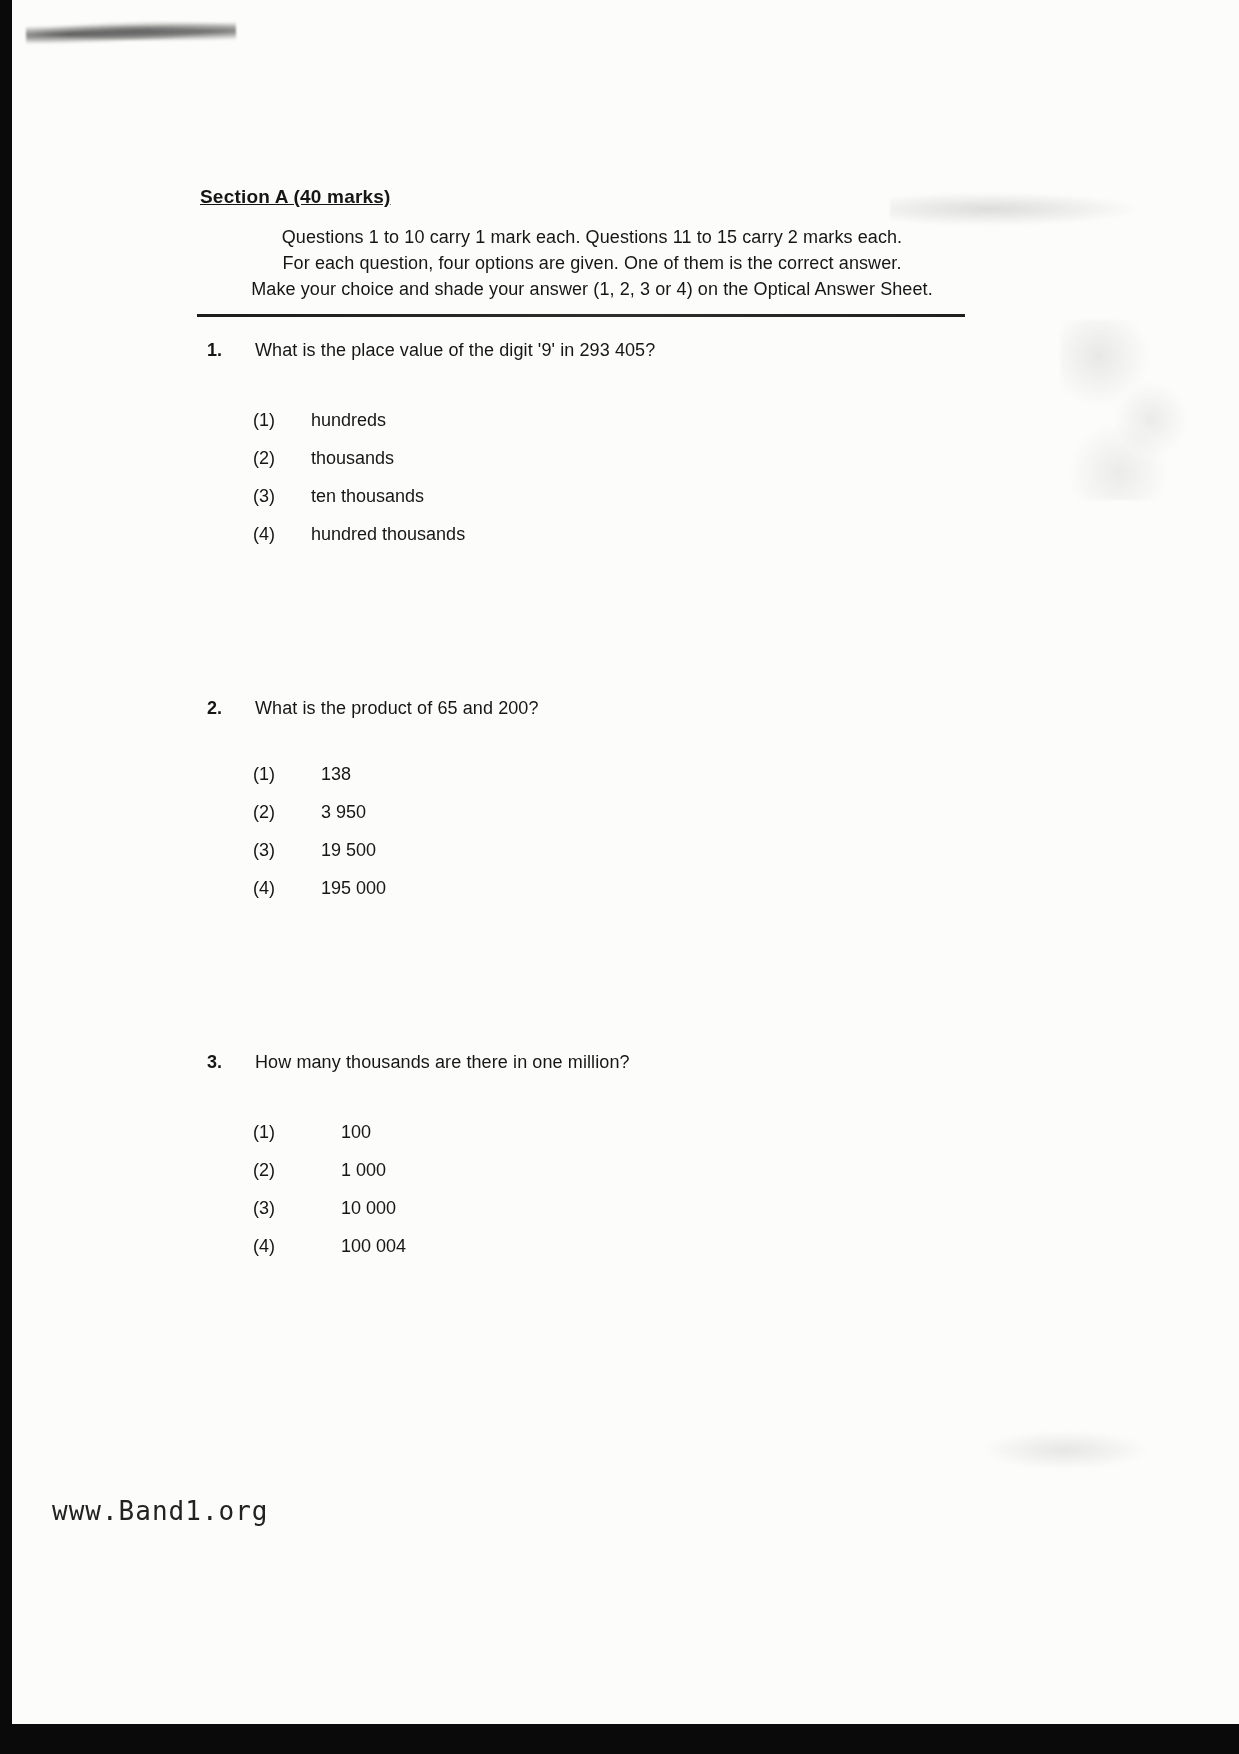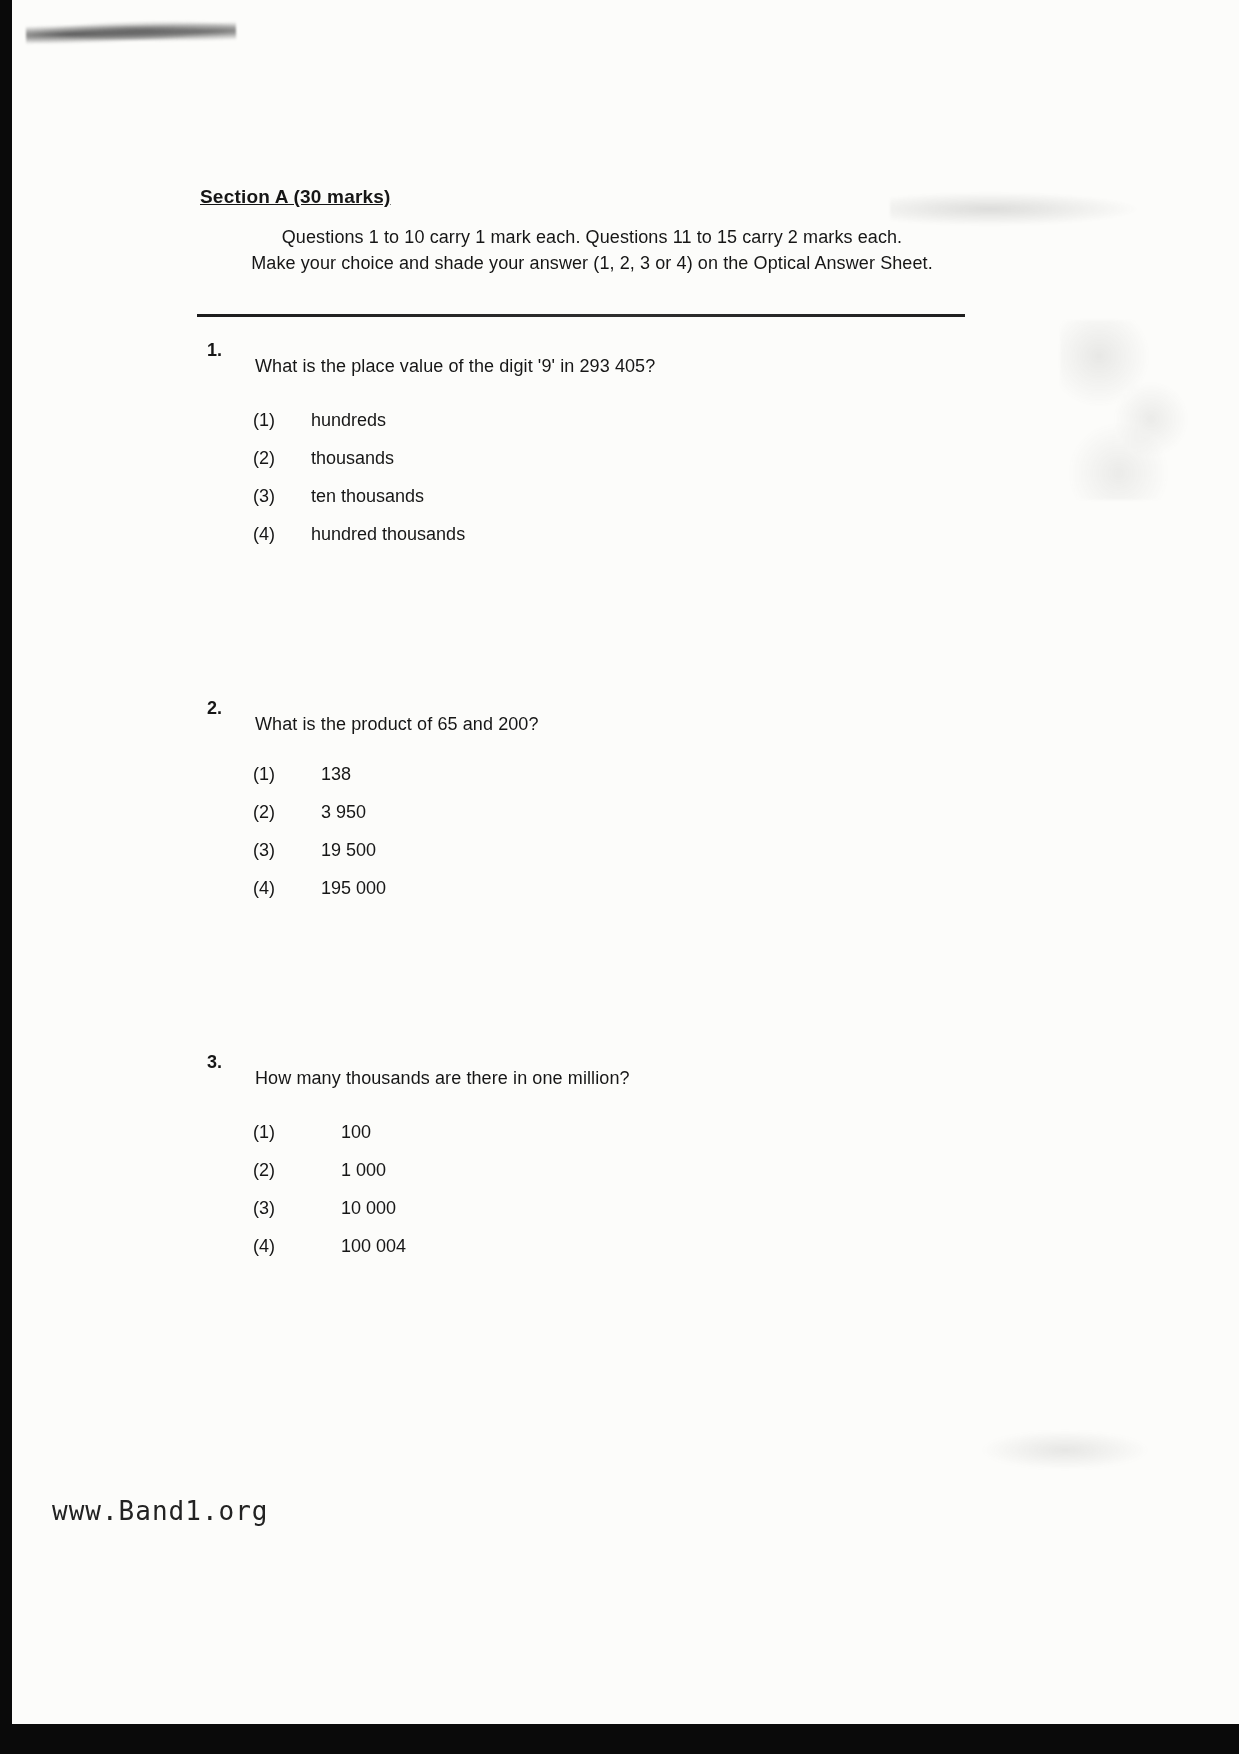--- a/index.html
+++ b/index.html
@@ -79,21 +79,21 @@
     width: 768px; height: 3px;
     background: linear-gradient(to right, #1c1c1c 0%, #2e2e2e 55%, #1f1f1f 100%);
   }
 
   .question {
     left: 207px;
     font-size: 18px;
     display: flex;
   }
   .qnum { width: 48px; font-weight: bold; flex: 0 0 auto; }
-  .qtext { letter-spacing: 0.1px; margin-top: 16px; }
+  .qtext { letter-spacing: 0.1px; }
 
   .options { left: 253px; font-size: 18px; }
   .option { display: flex; margin-bottom: 17px; }
   .olabel { flex: 0 0 auto; }
   .options.indent-1 .olabel { width: 58px; }
   .options.indent-2 .olabel { width: 68px; }
   .options.indent-3 .olabel { width: 88px; }
 
   .footer-url {
     left: 52px; top: 1496px;
@@ -106,24 +106,25 @@
 </head>
 <body>
 
 <div class="scan-smudge-top"></div>
 <div class="scan-noise-1"></div>
 <div class="scan-noise-2"></div>
 <div class="scan-noise-3"></div>
 <div class="scan-left-bar"></div>
 <div class="scan-bottom-bar"></div>
 
-<div class="abs section-heading">Section A (30 marks)</div>
+<div class="abs section-heading">Section A (40 marks)</div>
 
 <div class="abs instructions">
   <span>Questions 1 to 10 carry 1 mark each. Questions 11 to 15 carry 2 marks each.</span>
+  <span>For each question, four options are given. One of them is the correct answer.</span>
   <span>Make your choice and shade your answer (1, 2, 3 or 4) on the Optical Answer Sheet.</span>
 </div>
 
 <div class="abs rule"></div>
 
 <div class="abs question" style="top:340px;">
   <span class="qnum">1.</span>
   <span class="qtext">What is the place value of the digit '9' in 293 405?</span>
 </div>
 <div class="abs options indent-1" style="top:410px;">

